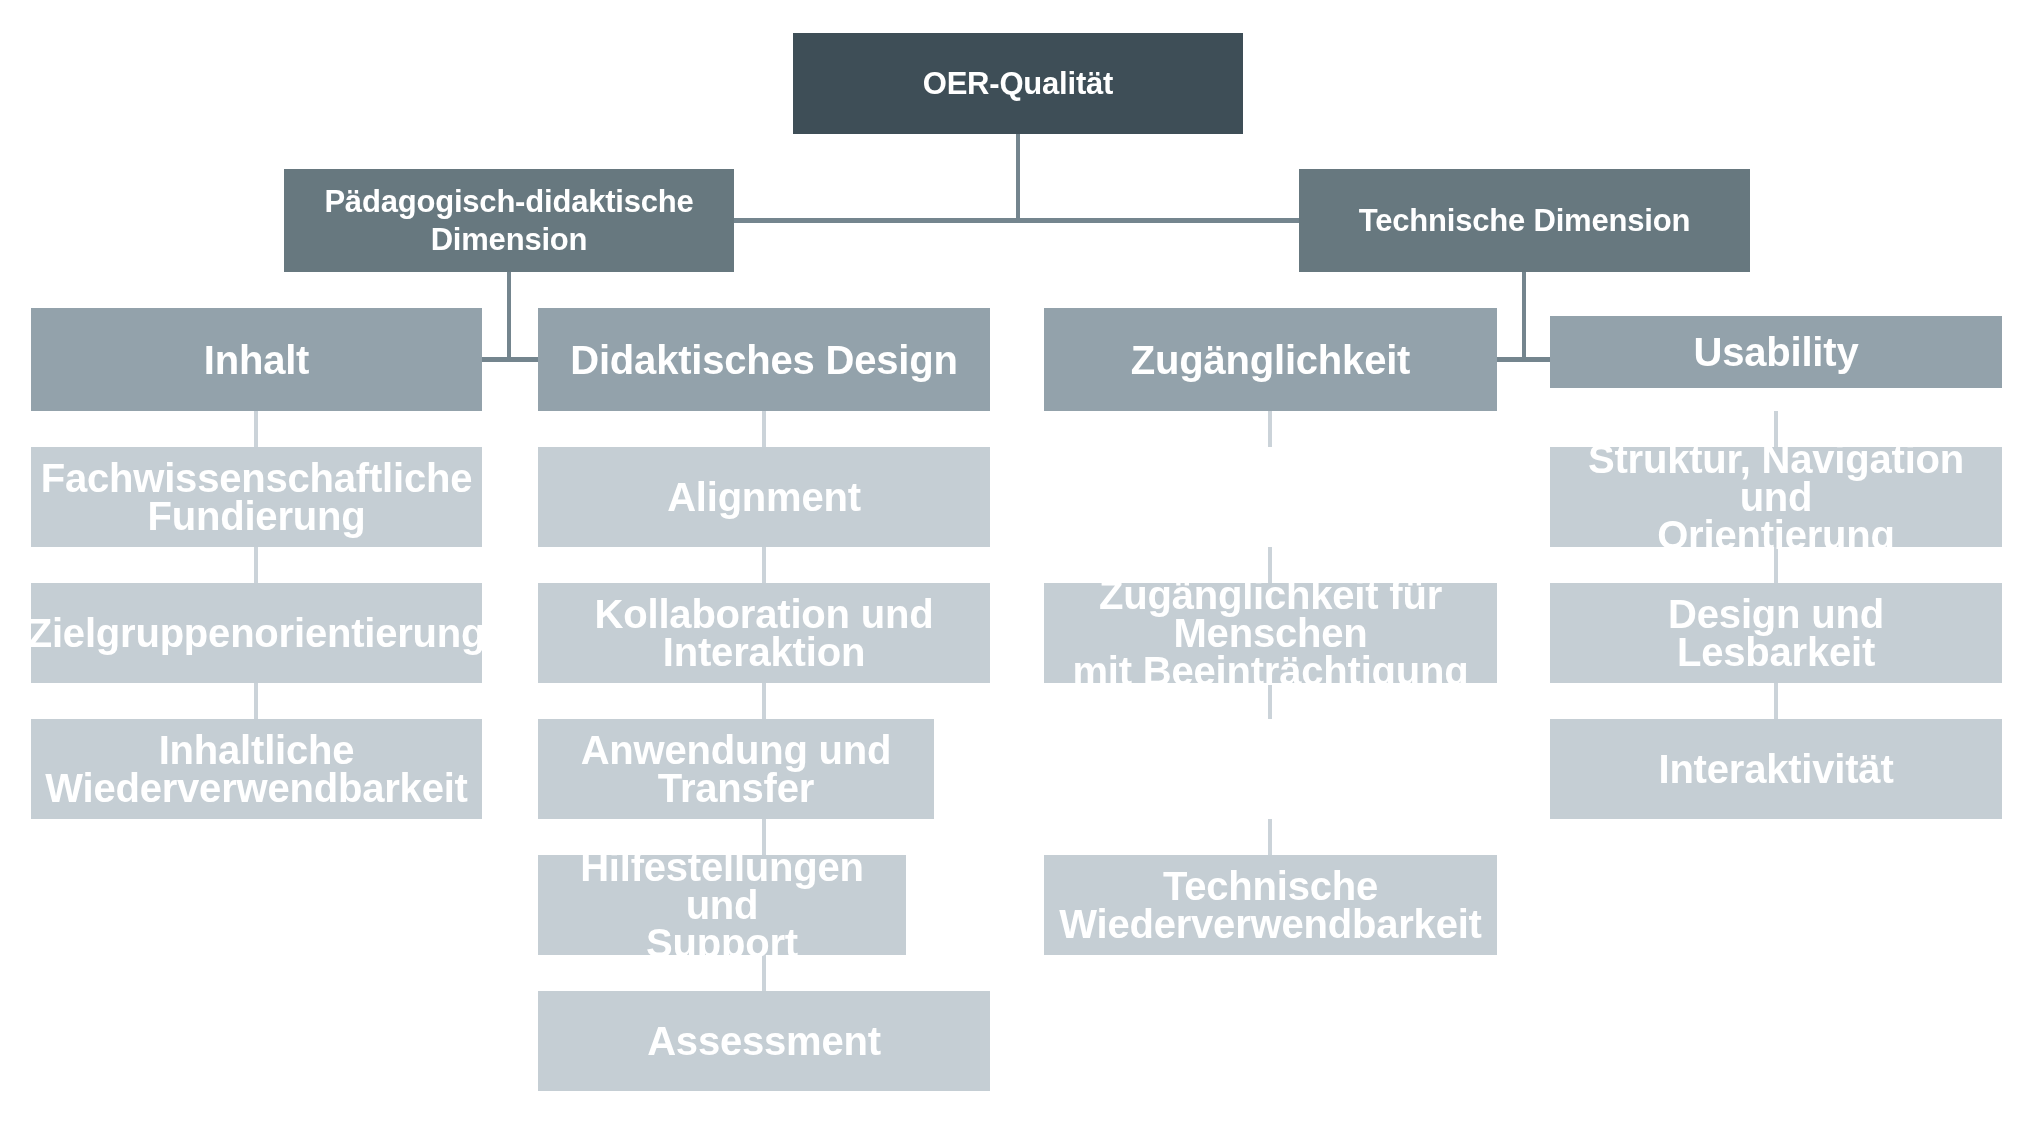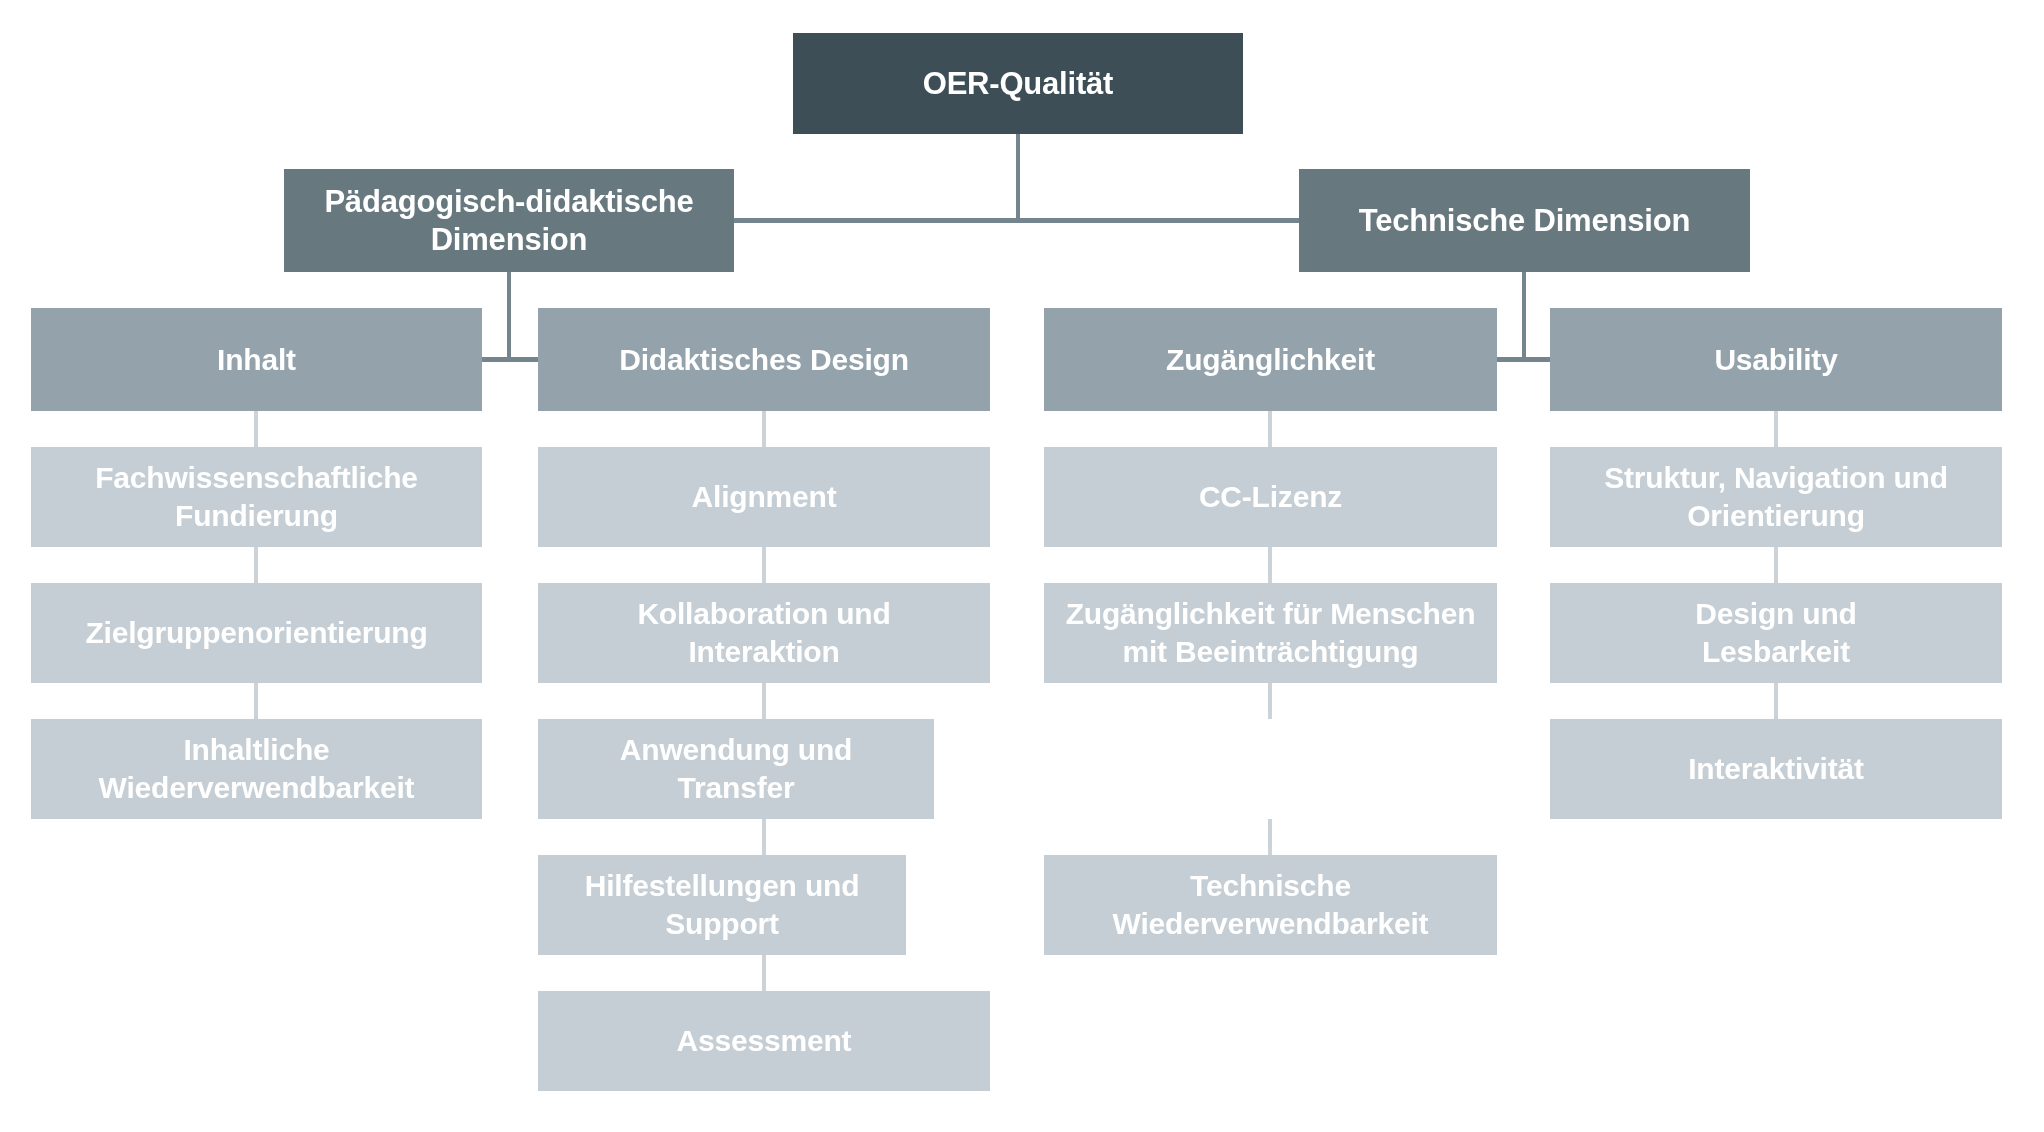--- a/index.html
+++ b/index.html
@@ -6,21 +6,21 @@
     --level1:#3E4E57; --level2:#67787F; --level3:#93A2AB; --level4:#C5CED4;
     --lineDark:#74858E; --lineLight:#CBD3D9; --text:#FFFFFF; --background:#FFFFFF;
   }
   html,body{margin:0;padding:0;background:var(--background);}
   .stage{
     position:relative; width:2044px; height:1132px; background:var(--background);
     font-family:"Liberation Sans","DejaVu Sans",sans-serif; overflow:hidden;padding-left:16px;
   }
   .node{
     position:absolute; display:flex; align-items:center; justify-content:center;
-    color:var(--text); font-weight:bold; font-size:30px; line-height:38px;
+    color:var(--text); font-weight:bold; font-size:40px; line-height:38px;
     letter-spacing:-0.2px; text-align:center; white-space:pre-line; padding:0 10px;
     box-sizing:border-box;
   }
   .lvl1{background:var(--level1); font-size:31px;}
   .lvl2{background:var(--level2); font-size:31px;}
   .lvl3{background:var(--level3);}
   .lvl4{background:var(--level4);}
   .conn{position:absolute;}
   .conn.dark{background:var(--lineDark);}
   .conn.light{background:var(--lineLight);}
@@ -59,38 +59,37 @@
 
   <div class="node lvl1" style="left:793px;top:33px;width:450px;height:101px">OER-Qualität</div>
 
   <div class="node lvl2" style="left:284px;top:169px;width:450px;height:103px">Pädagogisch-didaktische
 Dimension</div>
   <div class="node lvl2" style="left:1299px;top:169px;width:451px;height:103px">Technische Dimension</div>
 
   <div class="node lvl3" style="left:31px;top:308px;width:451px;height:103px">Inhalt</div>
   <div class="node lvl3" style="left:538px;top:308px;width:452px;height:103px">Didaktisches Design</div>
   <div class="node lvl3" style="left:1044px;top:308px;width:453px;height:103px">Zugänglichkeit</div>
-  <div class="node lvl3" style="left:1550px;top:308px;width:452px;height:103px">Usability</div>
+  <div class="node lvl3" style="left:1550px;top:316px;width:452px;height:72px">Usability</div>
 
   <div class="node lvl4" style="left:31px;top:447px;width:451px;height:100px">Fachwissenschaftliche
 Fundierung</div>
   <div class="node lvl4" style="left:31px;top:583px;width:451px;height:100px">Zielgruppenorientierung</div>
   <div class="node lvl4" style="left:31px;top:719px;width:451px;height:100px">Inhaltliche
 Wiederverwendbarkeit</div>
 
   <div class="node lvl4" style="left:538px;top:447px;width:452px;height:100px">Alignment</div>
   <div class="node lvl4" style="left:538px;top:583px;width:452px;height:100px">Kollaboration und
 Interaktion</div>
   <div class="node lvl4" style="left:538px;top:719px;width:396px;height:100px">Anwendung und
 Transfer</div>
   <div class="node lvl4" style="left:538px;top:855px;width:368px;height:100px">Hilfestellungen und
 Support</div>
   <div class="node lvl4" style="left:538px;top:991px;width:452px;height:100px">Assessment</div>
 
-  <div class="node lvl4" style="left:1044px;top:447px;width:453px;height:100px">CC-Lizenz</div>
   <div class="node lvl4" style="left:1044px;top:583px;width:453px;height:100px">Zugänglichkeit für Menschen
 mit Beeinträchtigung</div>
   <div class="node lvl4" style="left:1044px;top:855px;width:453px;height:100px">Technische
 Wiederverwendbarkeit</div>
 
   <div class="node lvl4" style="left:1550px;top:447px;width:452px;height:100px">Struktur, Navigation und
 Orientierung</div>
   <div class="node lvl4" style="left:1550px;top:583px;width:452px;height:100px">Design und
 Lesbarkeit</div>
   <div class="node lvl4" style="left:1550px;top:719px;width:452px;height:100px">Interaktivität</div>

